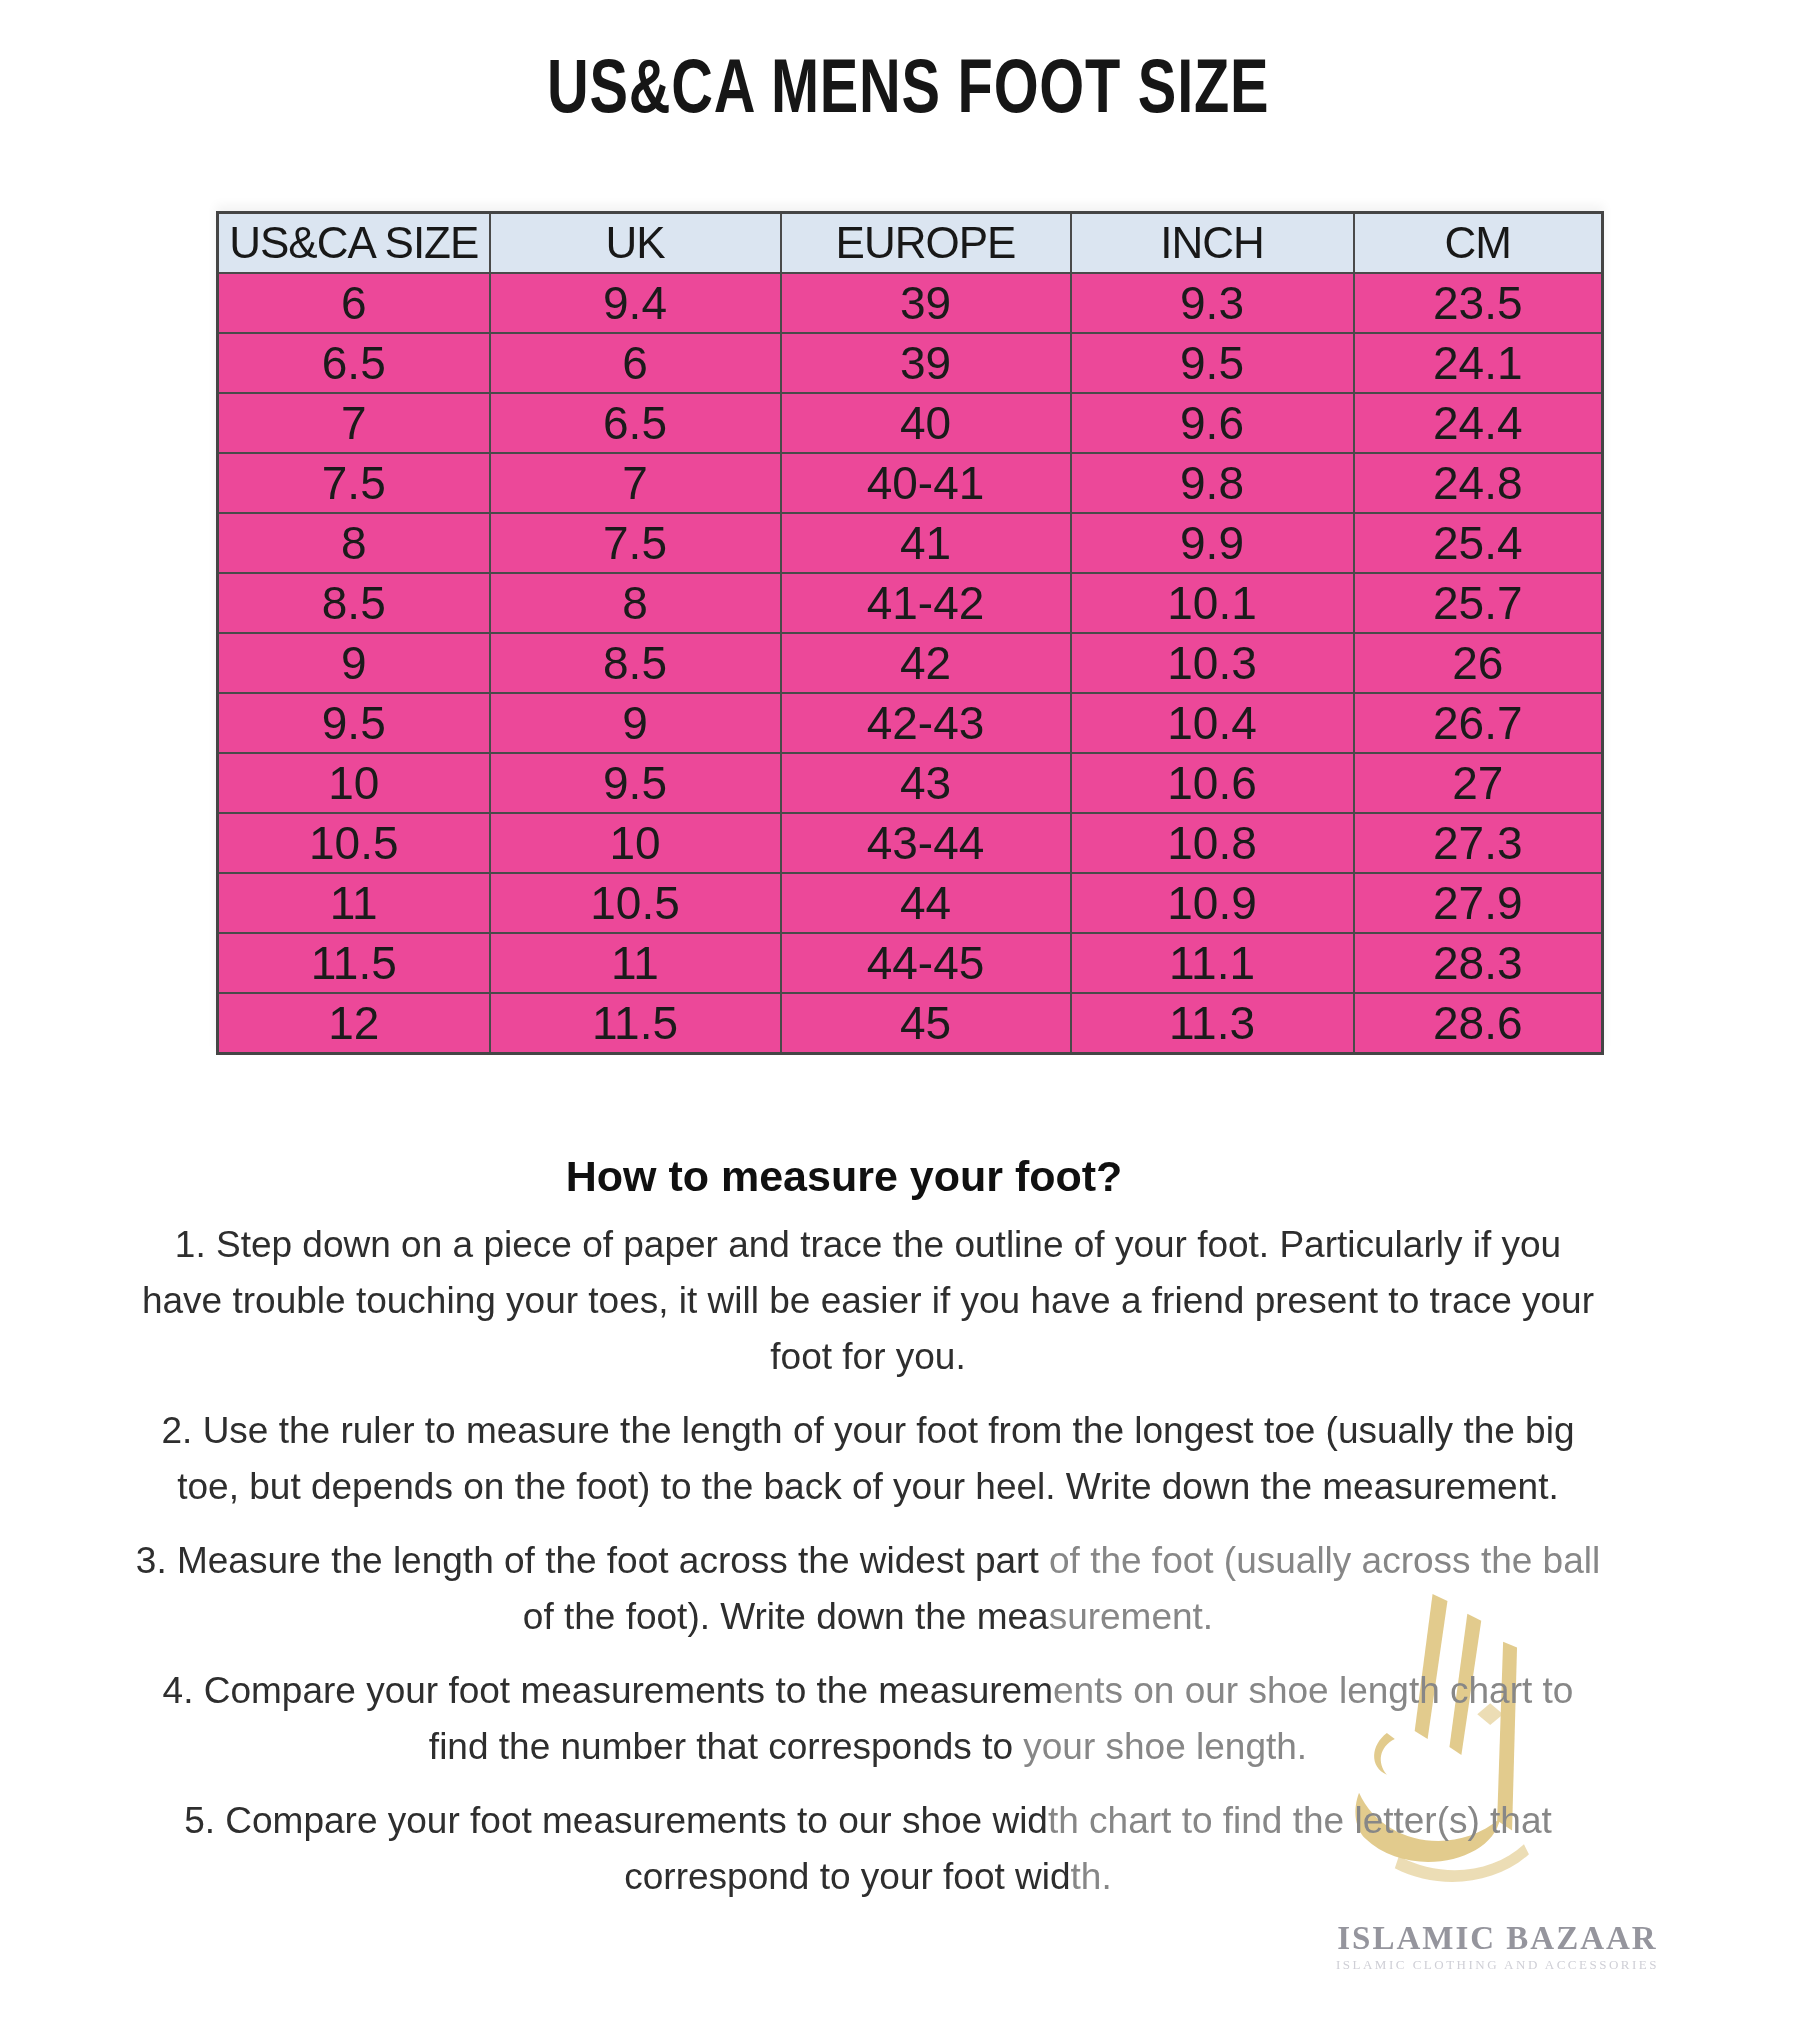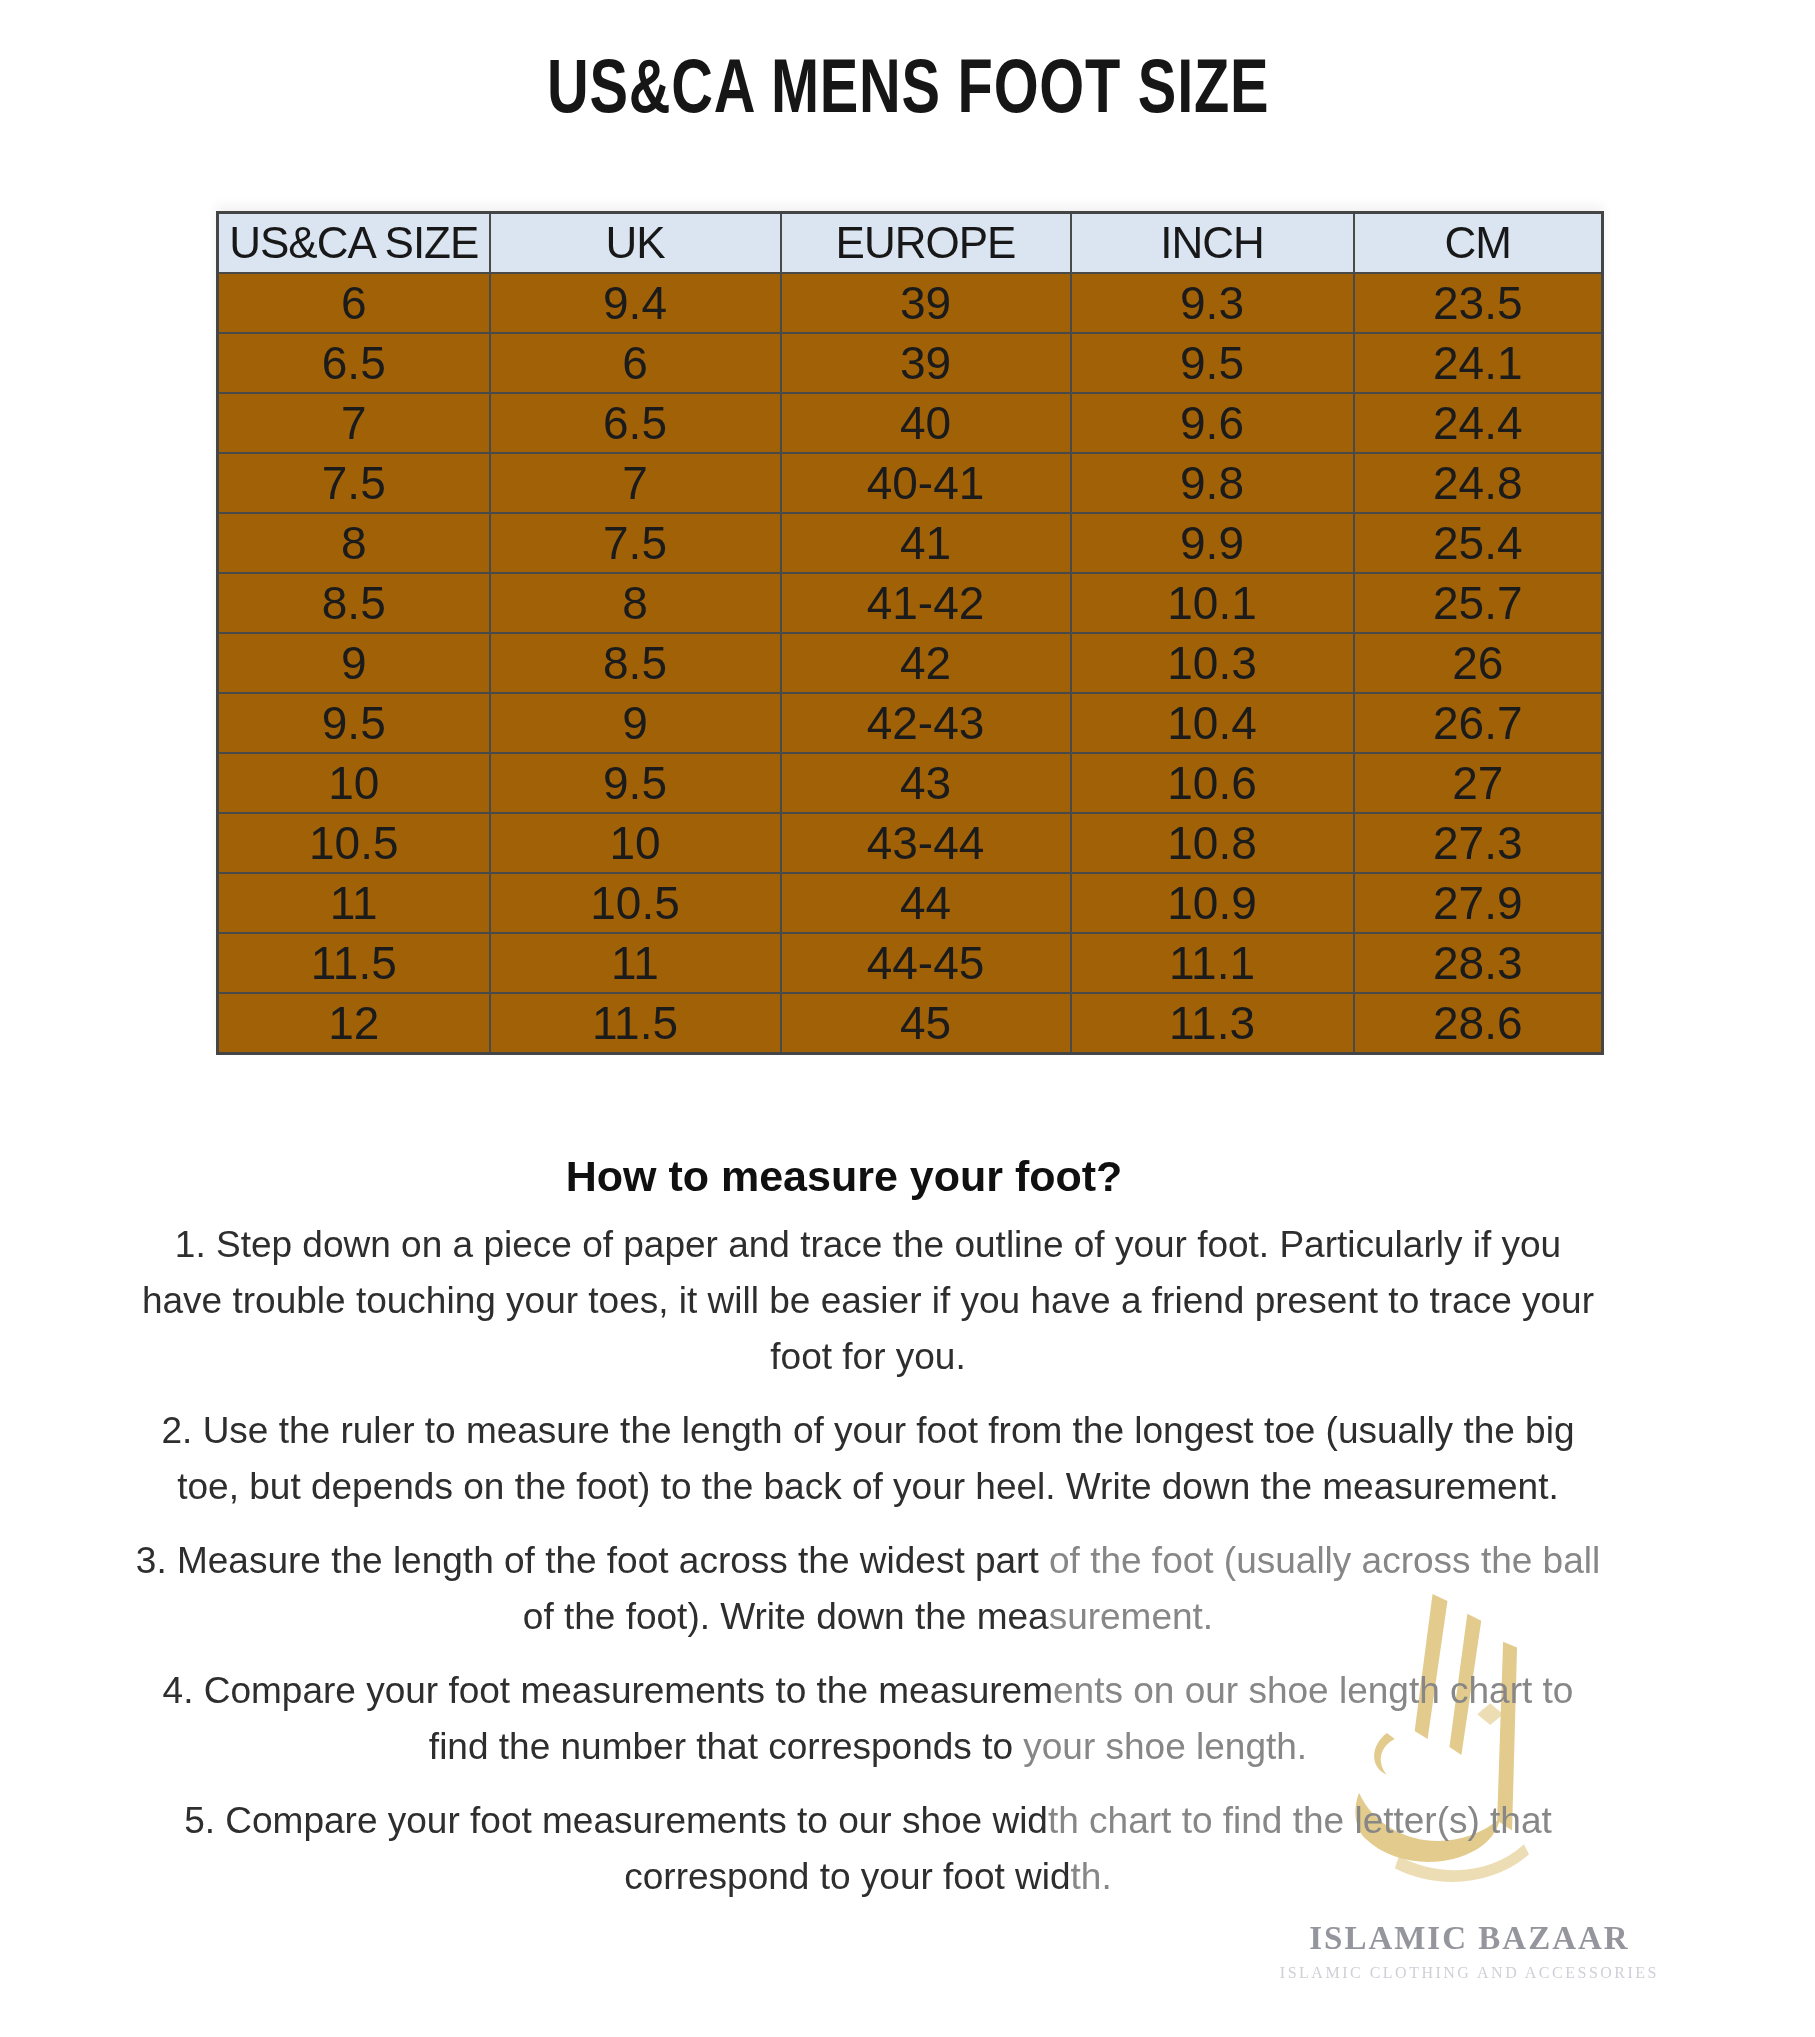--- a/index.html
+++ b/index.html
@@ -25,21 +25,21 @@
   .title{
     display:inline-block;
     font-size:76px;font-weight:700;white-space:nowrap;
     transform:scaleX(0.76);transform-origin:center;
     color:#161616;letter-spacing:1px;
   }
   
   .size-table{
     position:absolute;left:216px;top:211px;width:1383px;
     border-collapse:collapse;table-layout:fixed;
-    text-align:center;background:#a16207;
+    text-align:center;background:#ec4899;
     font-size:46px;color:#1b1b1b;
     border:3px solid #454545;
     box-shadow:0 -6px 10px rgba(0,0,0,0.05);
   }
   .size-table th,.size-table td{
     border:2px solid var(--border-color);
     height:58px;padding:0;line-height:1;
     font-weight:400;overflow:hidden;white-space:nowrap;
   }
   .size-table th{
@@ -62,21 +62,21 @@
   .wm-shape{fill:var(--gold);}
   .wm-light{fill:var(--gold);opacity:0.65;}
   
   .brand{position:absolute;top:1920px;right:157px;text-align:center;z-index:2;}
   .brand-name{
     font-family:"Liberation Serif", serif;font-weight:700;
     font-size:33px;letter-spacing:2px;color:var(--brand-gray);white-space:nowrap;
   }
   .brand-tagline{
     font-family:"Liberation Serif", serif;
-    font-size:16px;letter-spacing:2.5px;margin-top:7px;
+    font-size:13px;letter-spacing:2.5px;
     color:var(--tagline-gray);white-space:nowrap;
   }
 </style>
 </head>
 <body>
 
 <div class="page">
 
   <div class="title-wrap">
     <span class="title">US&amp;CA MENS FOOT SIZE</span>

